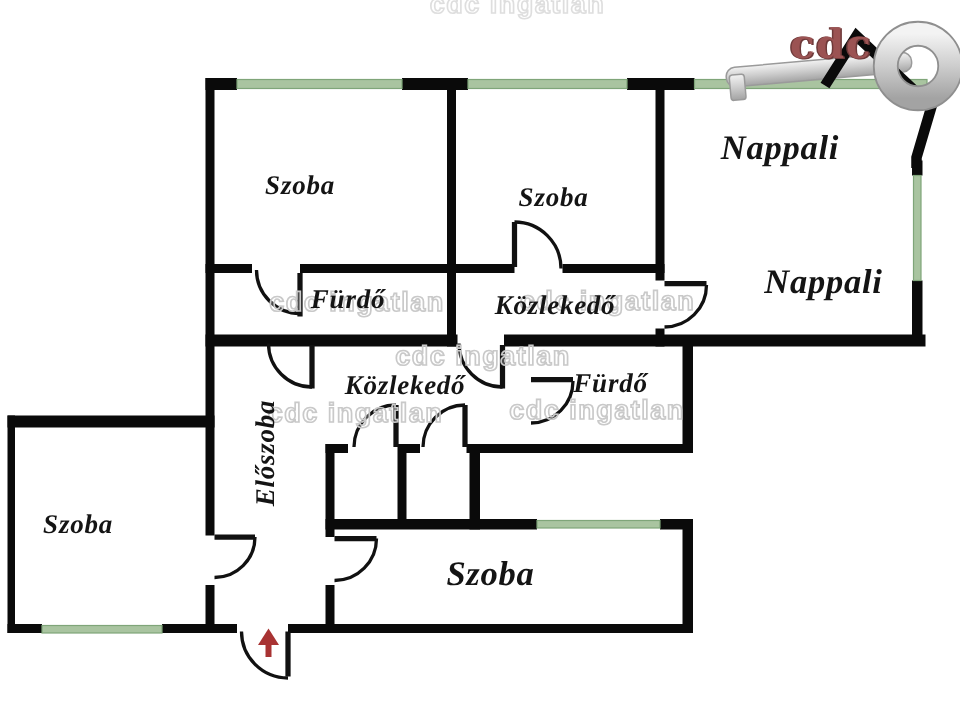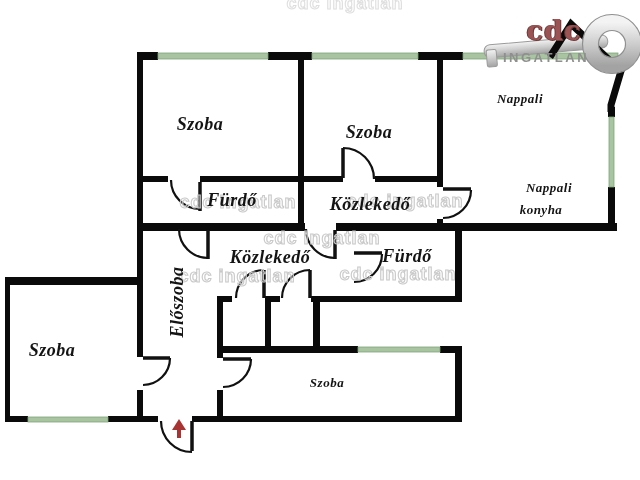--- a/index.html
+++ b/index.html
@@ -5,21 +5,21 @@
   html,body{margin:0;padding:0;background:#fff;}
   #stage{position:relative;width:640px;height:480px;background:#ffffff;overflow:hidden;
          font-family:"Liberation Serif","DejaVu Serif",serif;}
   #plan-svg{position:absolute;left:0;top:0;z-index:1;}
   .wm{position:absolute;z-index:2;font-family:"Liberation Sans","DejaVu Sans",sans-serif;
       font-weight:bold;font-size:18px;letter-spacing:1px;white-space:nowrap;
       color:rgba(255,255,255,0.25);-webkit-text-stroke:1.1px #c9c9c9;
       transform:translate(-50%,-50%);}
   .room-label{position:absolute;z-index:3;font-weight:bold;font-style:italic;color:#141414;
       font-size:18px;white-space:nowrap;transform:translate(-50%,-50%);letter-spacing:0.5px;}
-  .room-label.big{font-size:13px;}
+  .room-label.big{font-size:23px;}
   .room-label.vertical{transform:translate(-50%,-50%) rotate(-90deg);}
   #logo-brand{position:absolute;z-index:4;left:538px;top:30px;transform:translate(-50%,-50%);
       font-family:"DejaVu Serif",serif;font-weight:bold;font-size:27px;letter-spacing:1px;
       color:#9b5353;text-shadow:1px 1px 0 #6e3a3a, -1px 0 0 #6e3a3a;margin-left:16px;}
   #logo-sub{position:absolute;z-index:4;left:546px;top:57px;transform:translate(-50%,-50%);
       font-family:"Liberation Sans","DejaVu Sans",sans-serif;font-weight:bold;font-size:13px;
       letter-spacing:2.5px;color:#8f8f8f;}
 </style>
 </head>
 <body>
@@ -150,25 +150,23 @@
   <div class="wm" style="left:405px;top:201px;">cdc ingatlan</div>
   <div class="wm" style="left:322px;top:238px;">cdc ingatlan</div>
   <div class="wm" style="left:237px;top:276px;">cdc ingatlan</div>
   <div class="wm" style="left:398px;top:274px;">cdc ingatlan</div>
   <div class="wm" style="left:345px;top:3px;opacity:0.6;">cdc ingatlan</div>
 
   <div class="room-label" style="left:200px;top:124px;">Szoba</div>
   <div class="room-label" style="left:369px;top:132px;">Szoba</div>
   <div class="room-label big" style="left:520px;top:99px;">Nappali</div>
   <div class="room-label big" style="left:549px;top:188px;">Nappali</div>
-  <div class="room-label big" style="left:541px;top:210px;">konyha</div>
   <div class="room-label" style="left:232px;top:200px;">Fürdő</div>
   <div class="room-label" style="left:370px;top:204px;">Közlekedő</div>
   <div class="room-label" style="left:270px;top:257px;">Közlekedő</div>
   <div class="room-label" style="left:407px;top:256px;">Fürdő</div>
   <div class="room-label vertical" style="left:177px;top:302px;">Előszoba</div>
   <div class="room-label" style="left:52px;top:350px;">Szoba</div>
   <div class="room-label big" style="left:327px;top:383px;">Szoba</div>
 
   <div id="logo-brand">cdc</div>
-  <div id="logo-sub">INGATLAN</div>
 
 </div>
 
 </body></html>

